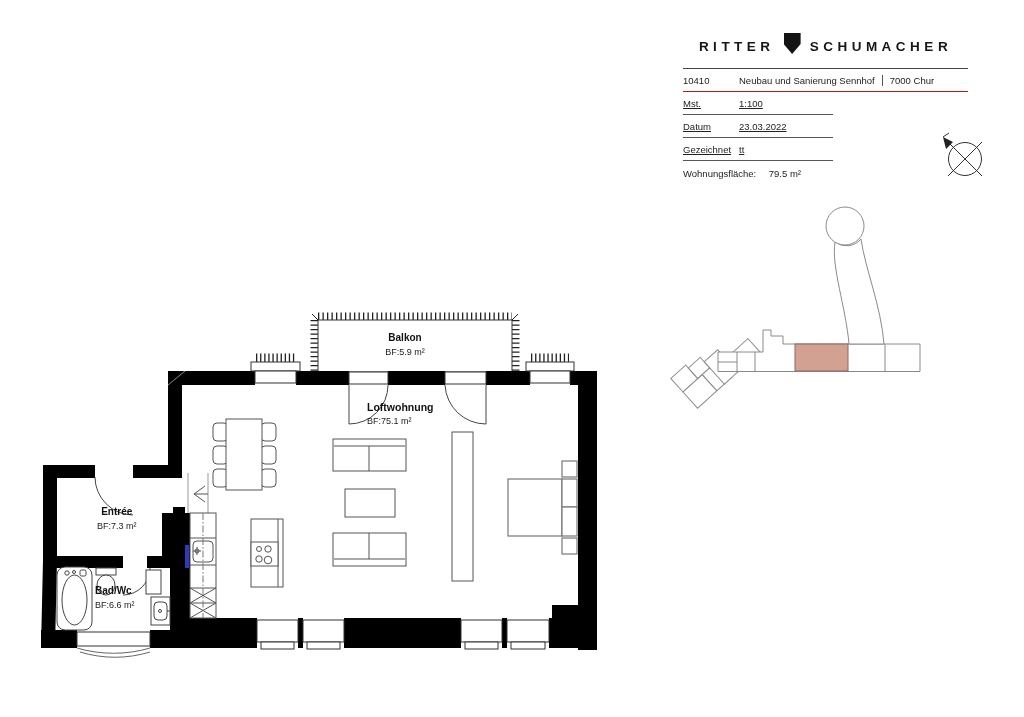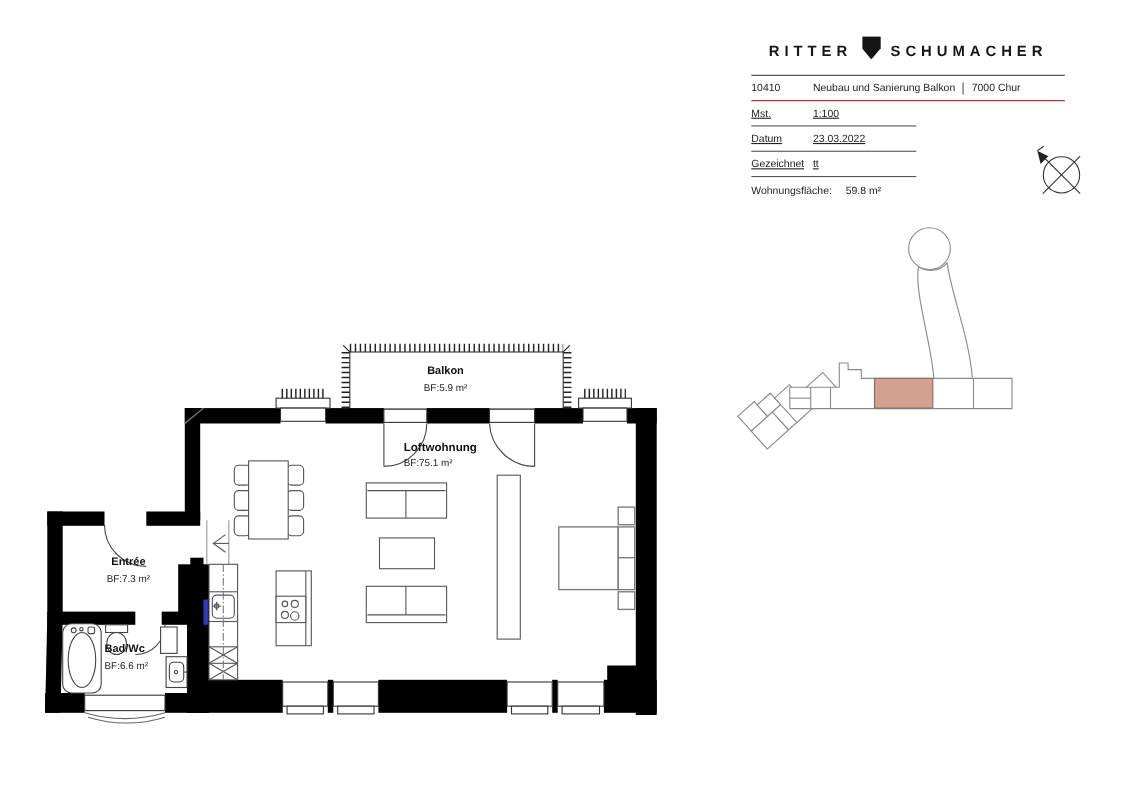--- a/index.html
+++ b/index.html
@@ -275,21 +275,21 @@
 <div class="title-block">
   <div class="brand">
     <span>RITTER</span>
     <span class="logo-shield"></span>
     <span>SCHUMACHER</span>
   </div>
   <div class="tb-sep-full"></div>
 
   <div class="tb-row1">
     <span class="tb-num">10410</span>
-    <span>Neubau und Sanierung Balkon</span>
+    <span>Neubau und Sanierung Sennhof</span>
     <span class="vsep"></span>
     <span>7000 Chur</span>
   </div>
 
 
   <div class="frow">
     <span class="flabel">Mst.</span>
     <span>1:100</span>
   </div>
   <div class="fline"></div>
@@ -302,18 +302,18 @@
 
   <div class="frow">
     <span class="flabel">Gezeichnet</span>
     <span>tt</span>
   </div>
   <div class="fline"></div>
 
   <div class="areas">
     <div class="arow">
       <span class="alabel">Wohnungsfläche:</span>
-      <span class="avalue">59.8 m²</span>
+      <span class="avalue">79.5 m²</span>
     </div>
   </div>
 </div>
 
 </div>
 
 </body></html>

